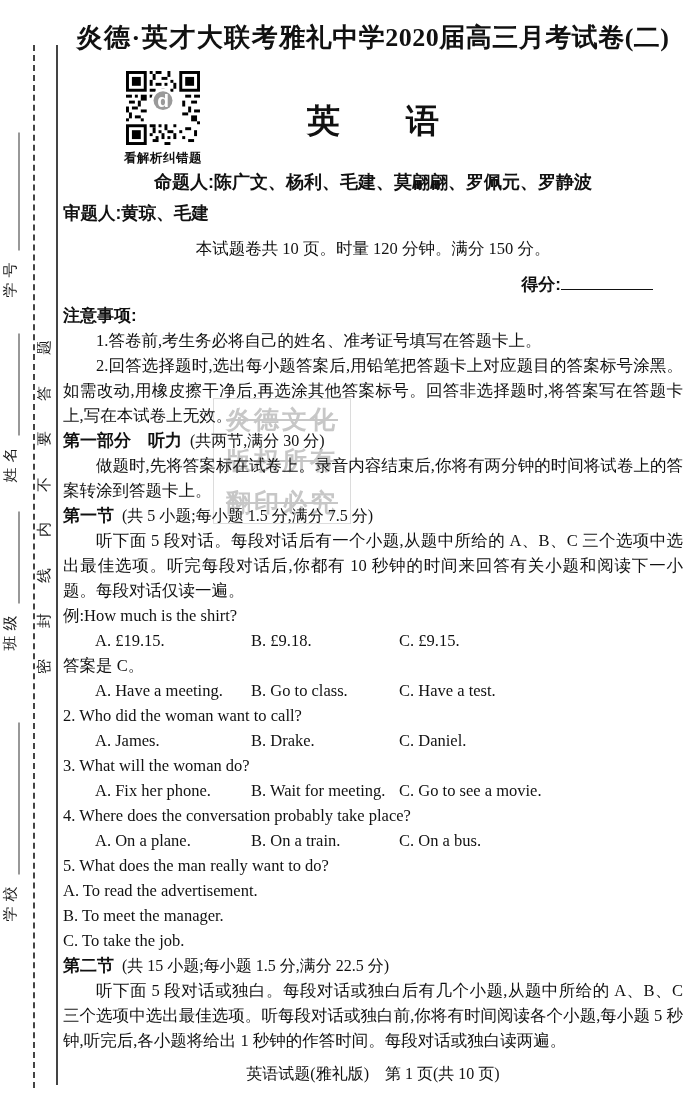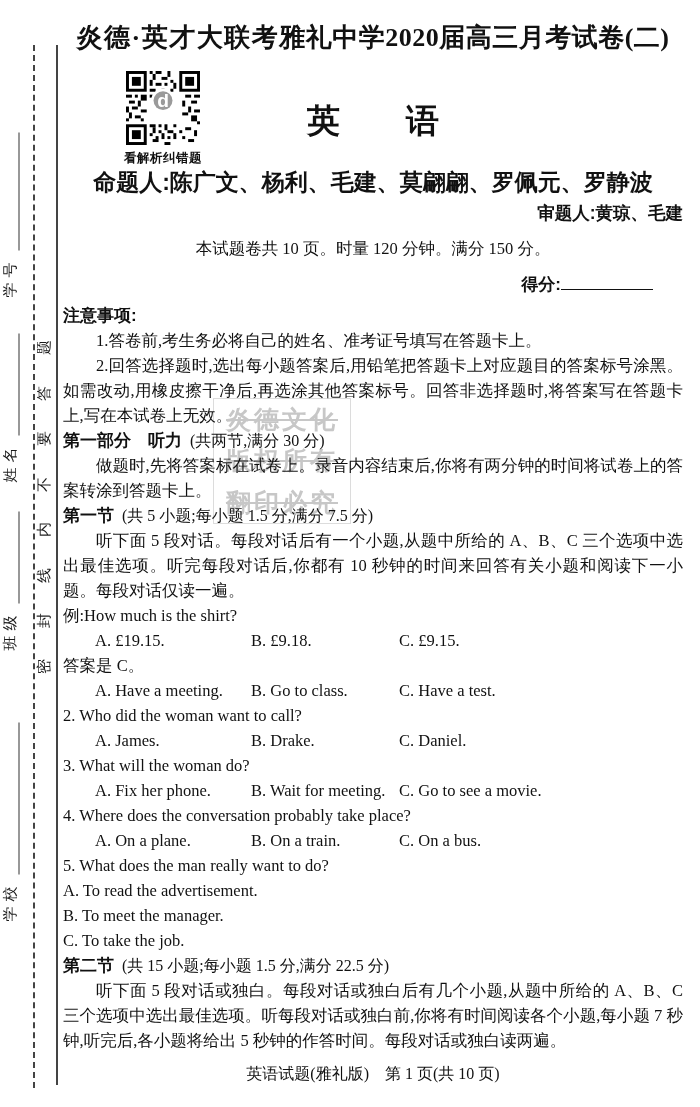--- a/index.html
+++ b/index.html
@@ -41,23 +41,23 @@
   .qr-caption { font-family:Liberation Mono, monospace; font-size:12.5px;
     font-weight:bold; margin-top:1px; letter-spacing:0.5px; }
   
   .content { position:absolute; left:63px; top:0; width:620px; z-index:1; }
   .content p { margin:0; }
   .doc-title { margin-top:20px !important; text-align:center; font-size:26px; font-weight:bold;
     white-space:nowrap; letter-spacing:0.5px; }
   .doc-title .brand { font-weight:900; letter-spacing:1.5px; }
   .subject { margin-top:44px !important; text-align:center; font-size:33px; font-weight:bold;
     font-family:Liberation Serif, serif; white-space:pre; line-height:44px; }
-  .setters { margin-top:26px !important; text-align:center; font-size:23px; font-weight:bold;
+  .setters { margin-top:26px !important; text-align:center; font-size:18px; font-weight:bold;
     font-family:"Liberation Sans","DejaVu Sans",sans-serif; line-height:26px; }
-  .reviewers { margin-top:5px !important; text-align:right; font-size:17.5px; font-weight:bold;
+  .reviewers { margin-top:5px !important; text-align:left; font-size:17.5px; font-weight:bold;
     font-family:"Liberation Sans","DejaVu Sans",sans-serif; line-height:26px; }
   .exam-info { margin-top:11px !important; text-align:center; font-size:16.5px; line-height:24px; }
   .score-line { margin-top:12px !important; text-align:right; padding-right:30px; font-size:17px;
     font-weight:bold; font-family:"Liberation Sans","DejaVu Sans",sans-serif; line-height:24px; }
   .score-line .blank { display:inline-block; width:92px; height:16px;
     border-bottom:1.5px solid #111; vertical-align:baseline; }
   .body-block { margin-top:6px; font-size:16.5px; line-height:25px; text-align:justify; }
   .body-block p { margin:0; }
   .indent { text-indent:2em; }
   .h-bold { font-family:"Liberation Sans","DejaVu Sans",sans-serif; font-weight:bold; font-size:17px; }
@@ -254,18 +254,18 @@
         </div>
       </div>
       <div>
         <p>5. What does the man really want to do?</p>
         <p class="opt-stack">A. To read the advertisement.</p>
         <p class="opt-stack">B. To meet the manager.</p>
         <p class="opt-stack">C. To take the job.</p>
       </div>
 
       <p><span class="h-bold">第二节</span><span class="h-note">(共 15 小题;每小题 1.5 分,满分 22.5 分)</span></p>
-      <p class="indent">听下面 5 段对话或独白。每段对话或独白后有几个小题,从题中所给的 A、B、C 三个选项中选出最佳选项。听每段对话或独白前,你将有时间阅读各个小题,每小题 7 秒钟,听完后,各小题将给出 5 秒钟的作答时间。每段对话或独白读两遍。</p>
+      <p class="indent">听下面 5 段对话或独白。每段对话或独白后有几个小题,从题中所给的 A、B、C 三个选项中选出最佳选项。听每段对话或独白前,你将有时间阅读各个小题,每小题 5 秒钟,听完后,各小题将给出 1 秒钟的作答时间。每段对话或独白读两遍。</p>
     </div>
   </div>
 
   <div class="footer">英语试题(雅礼版)　第 1 页(共 10 页)</div>
 </div>
 
 </body></html>

